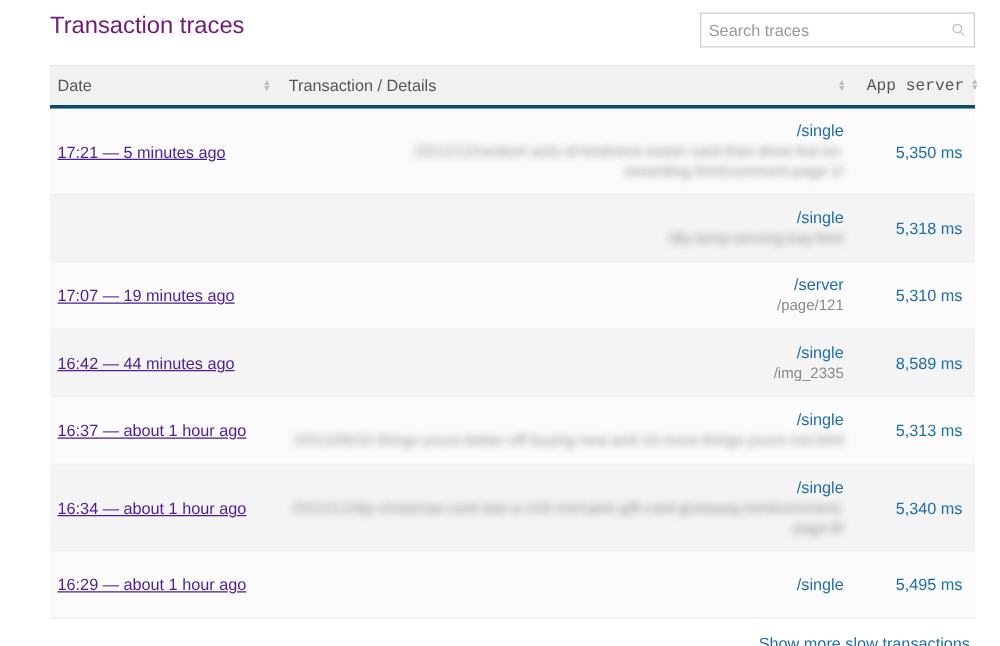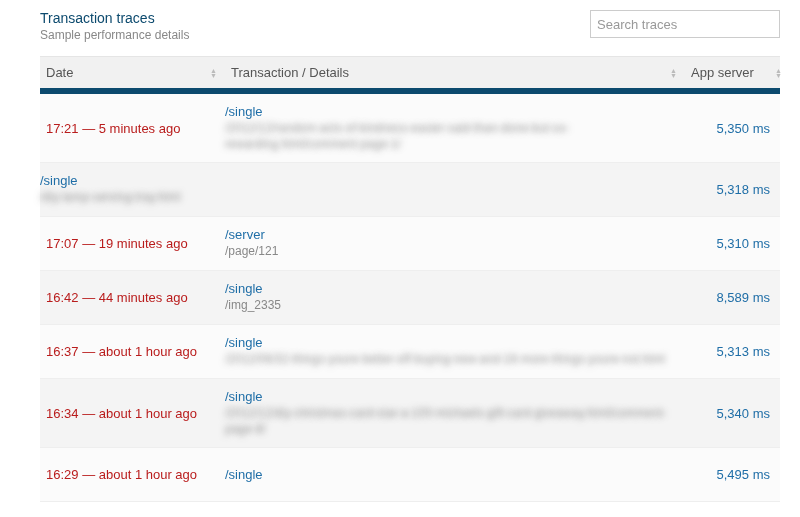--- a/index.html
+++ b/index.html
@@ -11,35 +11,35 @@
     width: 800px;
     padding: 10px 20px 20px 40px;
   }
   .header-row {
     display: flex;
     justify-content: space-between;
     align-items: flex-start;
     margin-bottom: 14px;
   }
   .title-block h1 {
-    font-size: 14px;
-    color: #0c4a6e;
+    font-size: 19px;
+    color: #701a75;
     font-weight: 400;
     margin-bottom: 2px;
   }
   .title-block .sub {
     font-size: 12px;
     color: #888;
   }
   .search-box {
     display: flex;
     align-items: center;
     border: 1px solid #ccc;
     background: #fff;
-    width: 190px;
+    width: 220px;
     height: 28px;
     padding: 12px 6px;
   }
   .search-box input {
     flex: 1;
     border: none;
     outline: none;
     font-size: 13px;
     color: #555;
     background: transparent;
@@ -47,53 +47,53 @@
   .search-box input::placeholder { color: #999; }
   .search-icon {
     width: 12px;
     height: 12px;
     opacity: 0.5;
   }
   .col-head {
     display: flex;
     background: #f1f1f1;
     border-top: 1px solid #e5e5e5;
-    border-bottom: 6px solid #0c4a6e;
+    border-bottom: 3px solid #0c4a6e;
   }
   .col-head > div {
     padding: 8px 6px;
     font-size: 13px;
     color: #555;
     position: relative;
   }
   .col-date  { width: 185px; }
   .col-trans { flex: 1; }
-  .col-srv   { width: 95px; text-align: left; padding-right: 10px; }
+  .col-srv   { width: 95px; text-align: center; padding-right: 10px; font-family: Liberation Mono, monospace; }
   .sort {
     position: absolute;
     right: 8px;
     top: 50%;
     transform: translateY(-50%);
     display: inline-flex;
     flex-direction: column;
     line-height: 5px;
     font-size: 7px;
     color: #bbb;
   }
   .rows .row {
     display: flex;
     align-items: center;
     border-bottom: 1px solid #eee;
     min-height: 54px;
     padding: 10px 0;
   }
   .rows .row:nth-child(odd) { background: #fbfbfb; }
   .rows .row:nth-child(even){ background: #f4f4f4; }
-  .row .c-date  { width: 185px; padding-left: 6px; color: #b91c1c; font-size: 13px; }
-  .row .c-trans { flex: 1; padding-right: 10px; }
+  .row .c-date  { width: 185px; padding-left: 6px; color: #4c1d95; font-size: 13px; text-decoration: underline; }
+  .row .c-trans { flex: 1; padding-right: 10px; text-align: right; }
   .row .c-srv   { width: 95px; text-align: right; padding-right: 10px; white-space: nowrap; }
   .txn-link { color: #1f6ea7; font-size: 13px; cursor: pointer; }
   .srv-link { color: #1f6ea7; font-size: 13px; cursor: pointer; }
   .detail {
     font-size: 12px;
     color: #888;
     margin-top: 2px;
     line-height: 1.3;
   }
   .detail.blur {
@@ -110,21 +110,20 @@
     font-size: 13px;
     cursor: pointer;
   }
 </style>
 </head>
 <body>
 
 <div class="header-row">
   <div class="title-block">
     <h1>Transaction traces</h1>
-    <div class="sub">Sample performance details</div>
   </div>
   <div class="search-box">
     <input type="text" placeholder="Search traces" style="">
     <svg class="search-icon" viewBox="0 0 16 16">
       <circle cx="6.5" cy="6.5" r="4.5" fill="none" stroke="#888" stroke-width="1.5"></circle>
       <line x1="10" y1="10" x2="14" y2="14" stroke="#888" stroke-width="1.5"></line>
     </svg>
   </div>
 </div>
 

